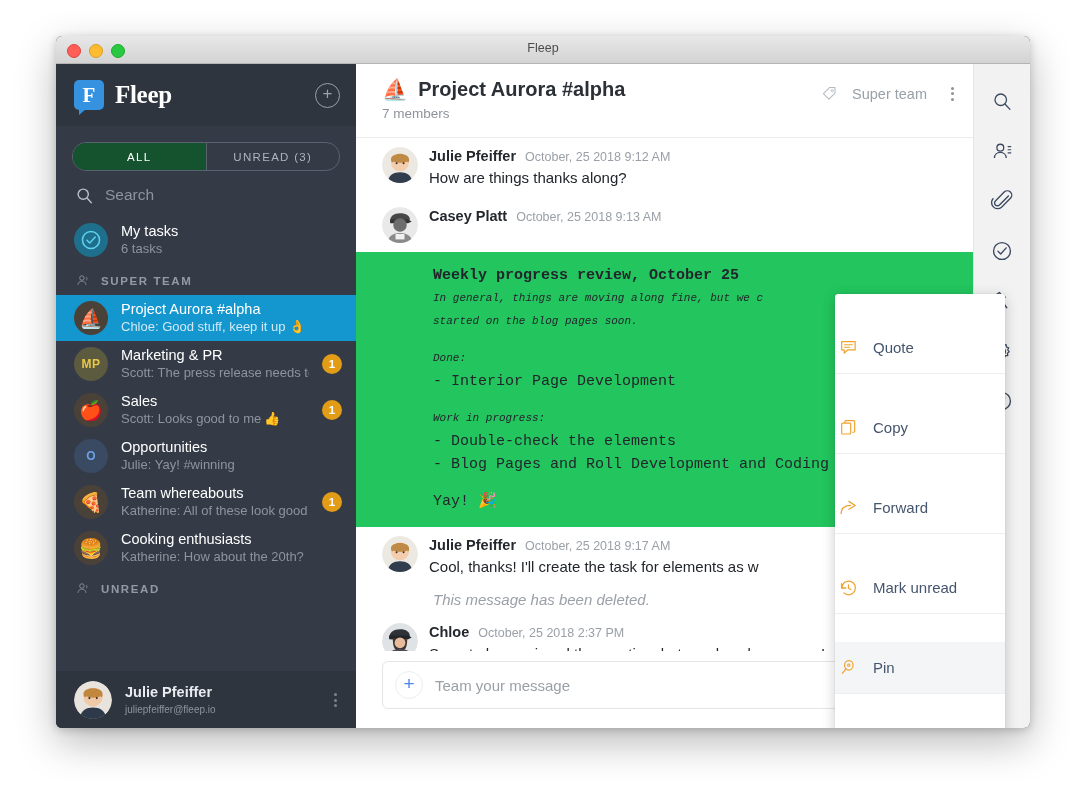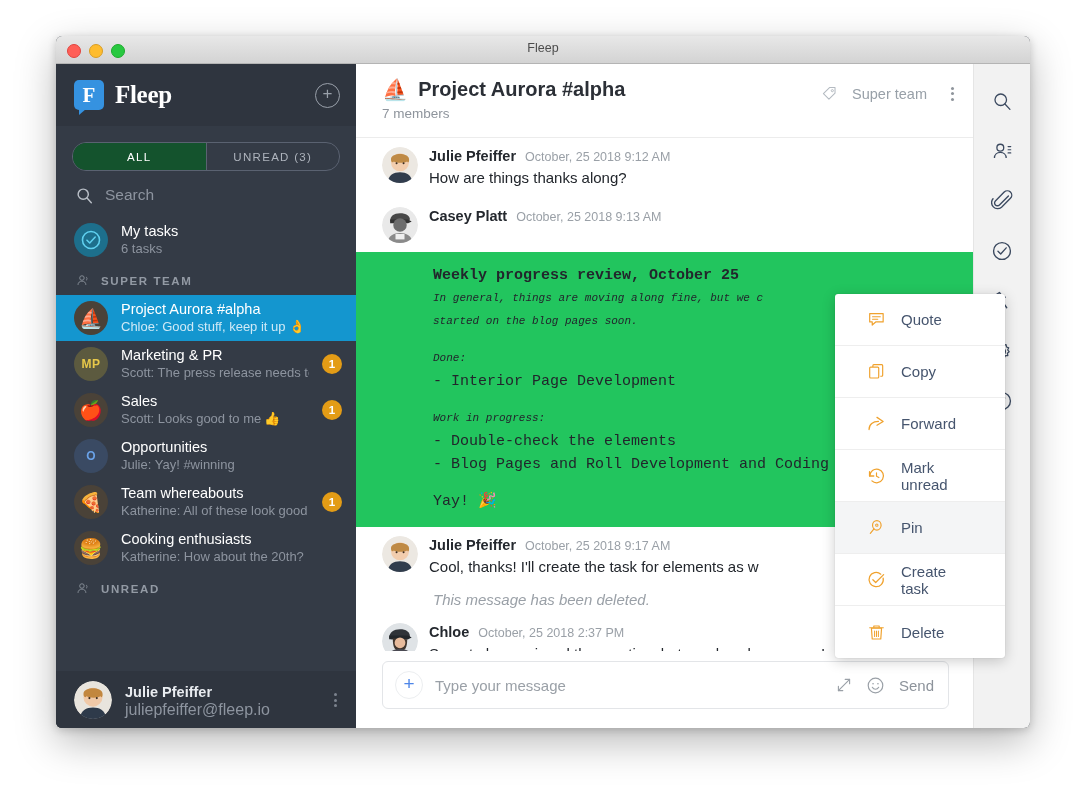--- a/index.html
+++ b/index.html
@@ -98,21 +98,21 @@
   .group{
     display:flex;align-items:center;gap:10px;padding:10px 18px 7px 20px;
     color:#939aa4;font-size:11.5px;letter-spacing:1.6px;font-weight:bold;
   }
   .footer{
     height:58px;background:#2f353f;display:flex;align-items:center;gap:13px;
     padding:0 14px 0 18px;
   }
   .footer .me{width:38px;height:38px;border-radius:50%;flex:none;overflow:hidden;}
   .footer-name{color:#e9ecf0;font-size:14.5px;font-weight:bold;line-height:18px;}
-  .footer-mail{color:#8d949f;font-size:16px;line-height:17px;}
+  .footer-mail{color:#8d949f;font-size:10px;line-height:17px;}
   .kebab{margin-left:auto;color:#7c838e;font-size:16px;line-height:6px;letter-spacing:0;cursor:pointer;text-align:center;width:14px;}
   .kebab span{display:block;width:3px;height:3px;border-radius:50%;background:#7c838e;margin:2.5px auto;}
 
   
   .main{flex:1;background:#ffffff;display:flex;flex-direction:column;min-width:0;position:relative;}
   .conv-header{
     height:74px;flex:none;display:flex;align-items:flex-start;padding:14px 14px 0 26px;
     border-bottom:1px solid #ececec;box-sizing:border-box;
   }
   .conv-title{display:flex;align-items:center;gap:10px;}
@@ -164,22 +164,22 @@
   }
   .rail-item{width:30px;height:30px;display:flex;align-items:center;justify-content:center;cursor:pointer;}
 
   
   .ctx{
     position:absolute;left:779px;top:258px;width:170px;background:#fff;
     border-radius:3px;box-shadow:0 3px 14px rgba(0,0,0,.20), 0 0 1px rgba(0,0,0,.25);
     z-index:40;overflow:hidden;
   }
   .ctx-item{
-    display:flex;align-items:center;gap:15px;height:52px;padding:0 32px;cursor:pointer;
-    border-bottom:1px solid #eeeeee;box-sizing:border-box;
+    display:flex;align-items:center;gap:15px;height:52px;padding:0 4px;cursor:pointer;
+    border-bottom:1px solid #eeeeee;box-sizing:border-box;margin-top:28px;
   }
   .ctx-item:last-child{border-bottom:none;}
   .ctx-item.hover{background:#f4f5f6;}
   .ctx-label{color:#46556e;font-size:15px;}
   .ctx-ico{width:19px;height:19px;flex:none;display:flex;align-items:center;justify-content:center;}
 
   
   .face{width:100%;height:100%;display:block;}
 </style>
 </head>
@@ -456,21 +456,21 @@
           <svg width="12" height="12" viewBox="0 0 16 16">
             <polyline points="3.5,5 8,9 12.5,5" fill="none" stroke="#46556e" stroke-width="1.4" stroke-linecap="round" stroke-linejoin="round"></polyline>
             <polyline points="3.5,8.5 8,12.5 12.5,8.5" fill="none" stroke="#46556e" stroke-width="1.4" stroke-linecap="round" stroke-linejoin="round"></polyline>
           </svg>
         </div>
       </div>
 
       <div class="composer-wrap">
         <div class="composer">
           <div class="plus-btn">+</div>
-          <div class="composer-input">Type your message</div>
+          <div class="composer-input">Team your message</div>
           <div class="composer-actions">
             <svg width="16" height="16" viewBox="0 0 20 20">
               <line x1="3" y1="17" x2="17" y2="3" stroke="#9aa0a7" stroke-width="1.4" stroke-linecap="round"></line>
               <polyline points="11.5,3 17,3 17,8.5" fill="none" stroke="#9aa0a7" stroke-width="1.4" stroke-linecap="round" stroke-linejoin="round"></polyline>
               <polyline points="8.5,17 3,17 3,11.5" fill="none" stroke="#9aa0a7" stroke-width="1.4" stroke-linecap="round" stroke-linejoin="round"></polyline>
             </svg>
             <svg width="19" height="19" viewBox="0 0 24 24">
               <circle cx="12" cy="12" r="9.2" fill="none" stroke="#9aa0a7" stroke-width="1.5"></circle>
               <circle cx="8.9" cy="9.8" r="1.05" fill="#9aa0a7"></circle>
               <circle cx="15.1" cy="9.8" r="1.05" fill="#9aa0a7"></circle>

